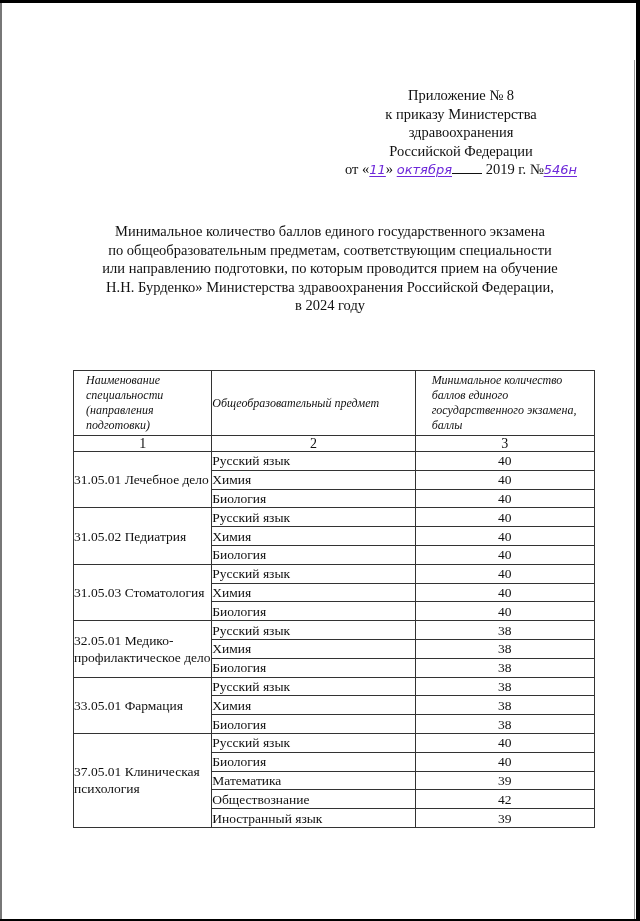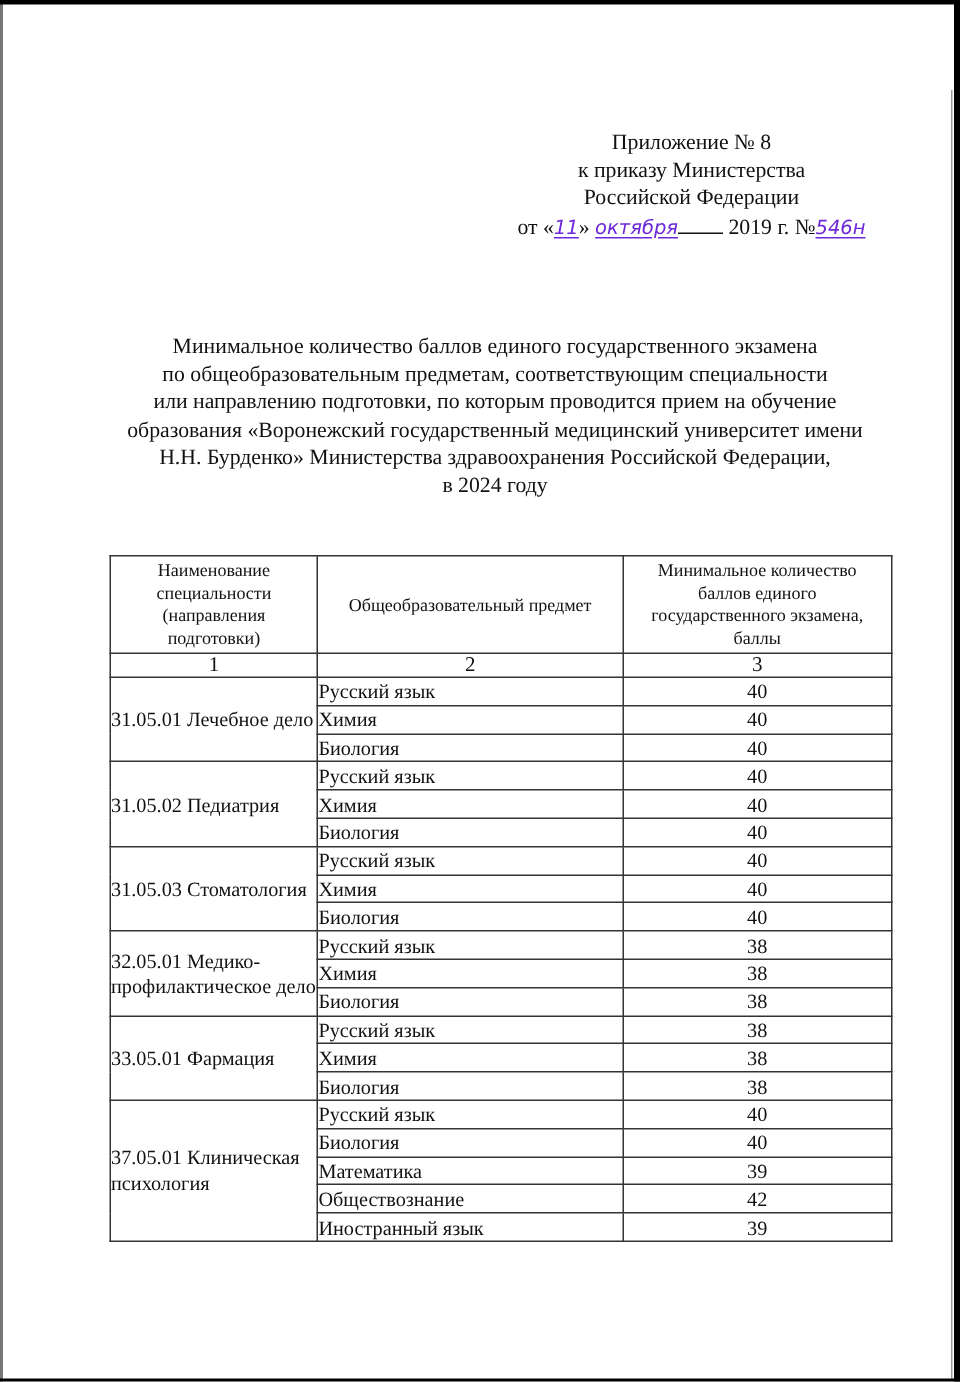--- a/index.html
+++ b/index.html
@@ -34,21 +34,21 @@
     }
     .title div { white-space: nowrap; }
 
     table.main {
       position: absolute; left: 73px; top: 370px; width: 522px;
       border-collapse: collapse; font-size: 13.5px;
     }
     table.main td, table.main th {
       border: 1px solid #333; padding: 0; font-weight: normal;
     }
-    table.main th { font-size: 12px; line-height: 15px; text-align: center; vertical-align: middle; height: 64px; }
+    table.main th { font-size: 12px; line-height: 15px; text-align: left; vertical-align: middle; height: 64px; font-style: italic; }
     .col1 { width: 138px; }
     .col2 { width: 203px; }
     .col3 { width: 179px; }
     tr.nums td { text-align: center; height: 15px; line-height: 15px; font-size: 14px; }
     tr.data td { height: 17.8px; line-height: 17px; }
     td.spec { vertical-align: middle; padding-left: 1px; line-height: 18px; font-size: 13.5px; }
     td.subj { padding-left: 1px; font-size: 13.5px; }
     td.score { text-align: center; font-size: 13.5px; }
   </style>
 </head>
@@ -56,33 +56,33 @@
 
 <div class="scan-left"></div>
 <div class="scan-top"></div>
 <div class="scan-right"></div>
 <div class="scan-right-inner"></div>
 <div class="scan-bottom"></div>
 
 <div class="appendix">
   <div>Приложение № 8</div>
   <div>к приказу Министерства</div>
+  <div>здравоохранения</div>
   <div>Российской Федерации</div>
   <div class="date-line">
     <span>от «</span><span class="hand">11</span><span>»</span>
     <span class="hand">октября</span><span class="blank" style="width:30px"></span>
     <span>2019 г. №</span><span class="hand">546н</span>
   </div>
 </div>
 
 <div class="title">
   <div>Минимальное количество баллов единого государственного экзамена</div>
   <div>по общеобразовательным предметам, соответствующим специальности</div>
   <div>или направлению подготовки, по которым проводится прием на обучение</div>
-  <div>образования «Воронежский государственный медицинский университет имени</div>
   <div>Н.Н. Бурденко» Министерства здравоохранения Российской Федерации,</div>
   <div>в 2024 году</div>
 </div>
 
 <table class="main">
   <colgroup>
     <col class="col1">
       <col class="col2">
       <col class="col3">
   </colgroup>

